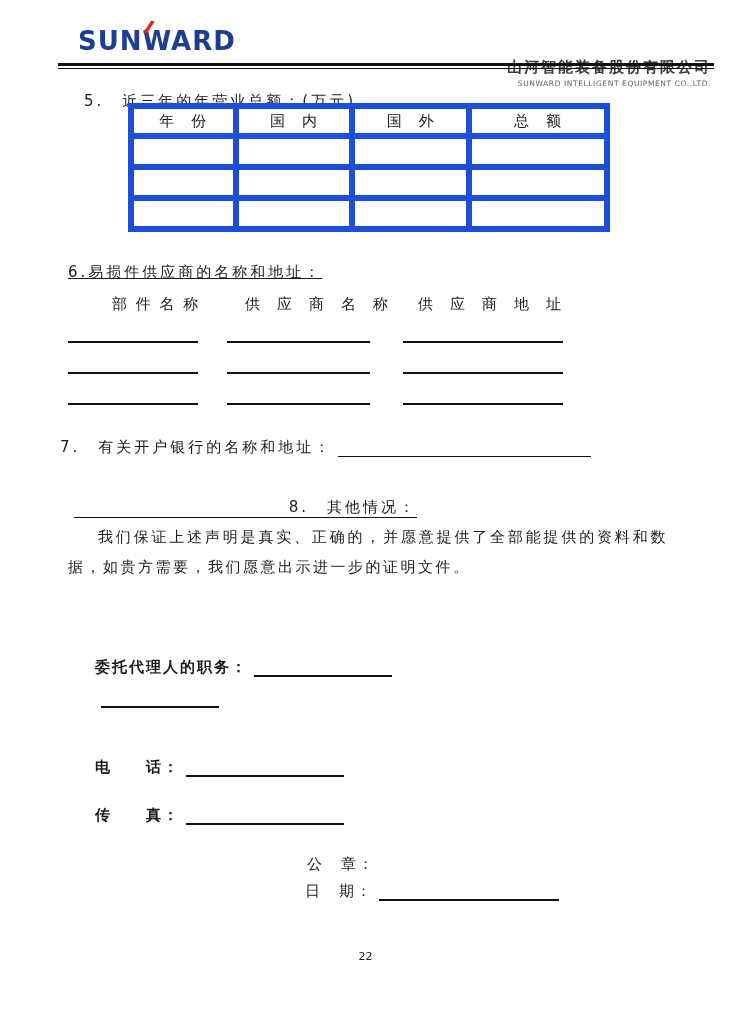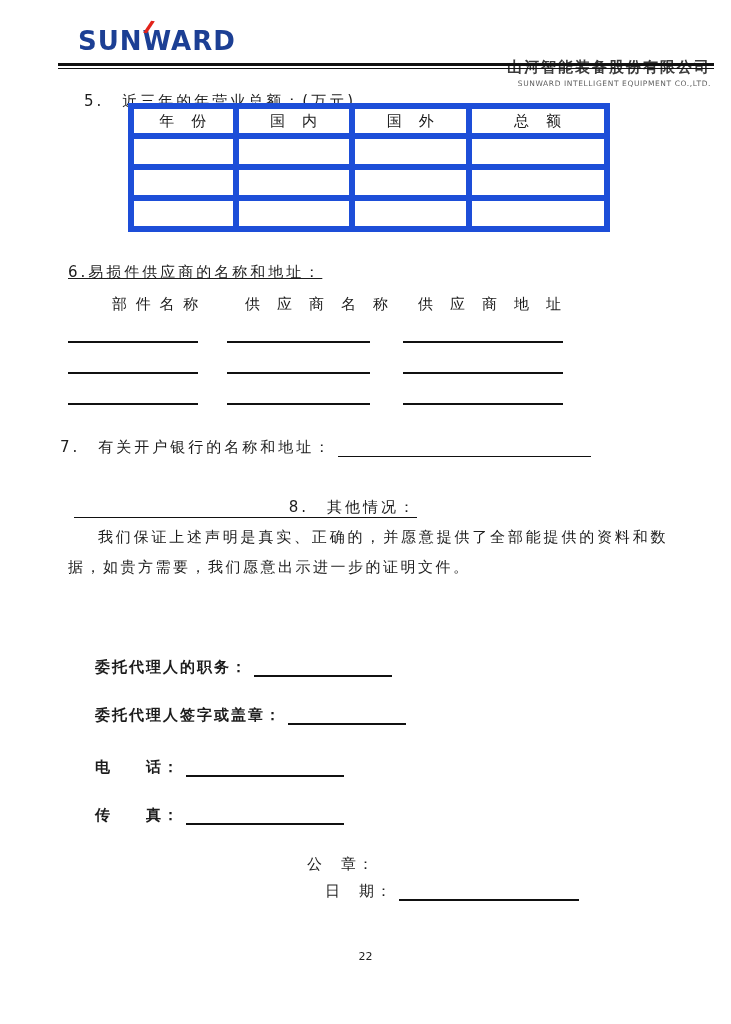--- a/index.html
+++ b/index.html
@@ -128,35 +128,34 @@
 
   <div class="para">我们保证上述声明是真实、正确的，并愿意提供了全部能提供的资料和数据，如贵方需要，我们愿意出示进一步的证明文件。</div>
 
 
   <div class="row" style="left:95px; top:658px;">
     <span class="lbl b">委托代理人的职务：</span>
     <span class="uline" style="width:138px; height:2px; margin-left:6px;"></span>
   </div>
 
   <div class="row" style="left:95px; top:706px;">
-    <span class="lbl b">委托代理人签字或盖章：</span>
     <span class="uline" style="width:118px; height:2px; margin-left:6px;"></span>
   </div>
 
   <div class="row" style="left:95px; top:758px;">
     <span class="lbl b">电　　话：</span>
     <span class="uline" style="width:158px; height:2px; margin-left:6px;"></span>
   </div>
 
   <div class="row" style="left:95px; top:806px;">
     <span class="lbl b">传　　真：</span>
     <span class="uline" style="width:158px; height:2px; margin-left:6px;"></span>
   </div>
 
   <div class="t" style="left:307px; top:855px; letter-spacing:2px;">公　章：</div>
   <div class="row" style="left:305px; top:882px;">
-    <span class="lbl" style="letter-spacing:2px;margin-left:20px;">日　期：</span>
+    <span class="lbl" style="letter-spacing:2px;">日　期：</span>
     <span class="uline" style="width:180px; height:2px; margin-left:6px;"></span>
   </div>
 
   <div class="pageno">22</div>
 
 </div>
 
 </body></html>

